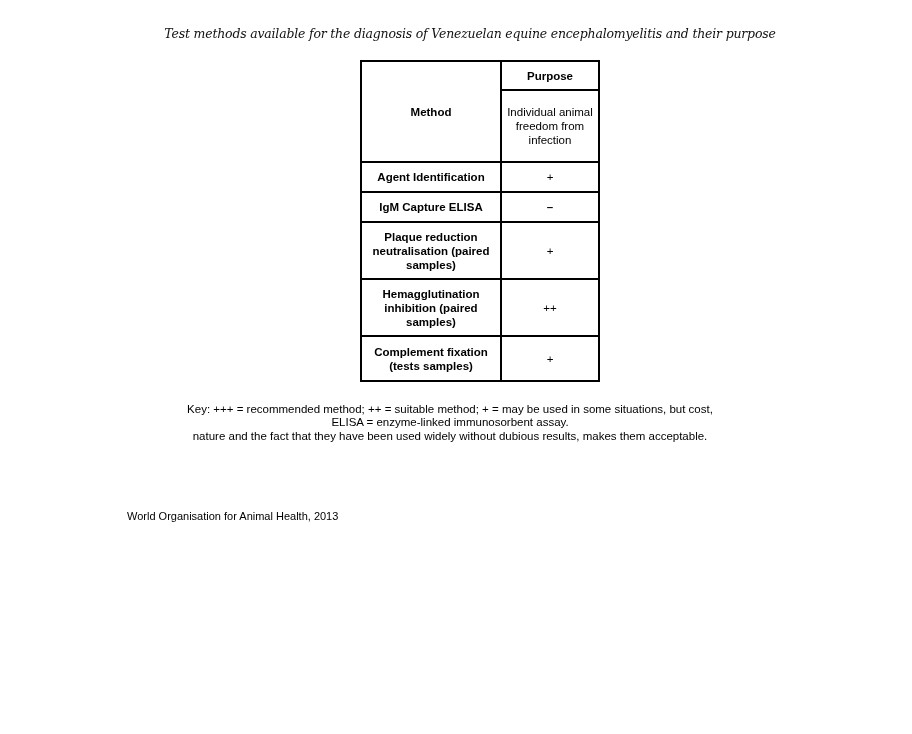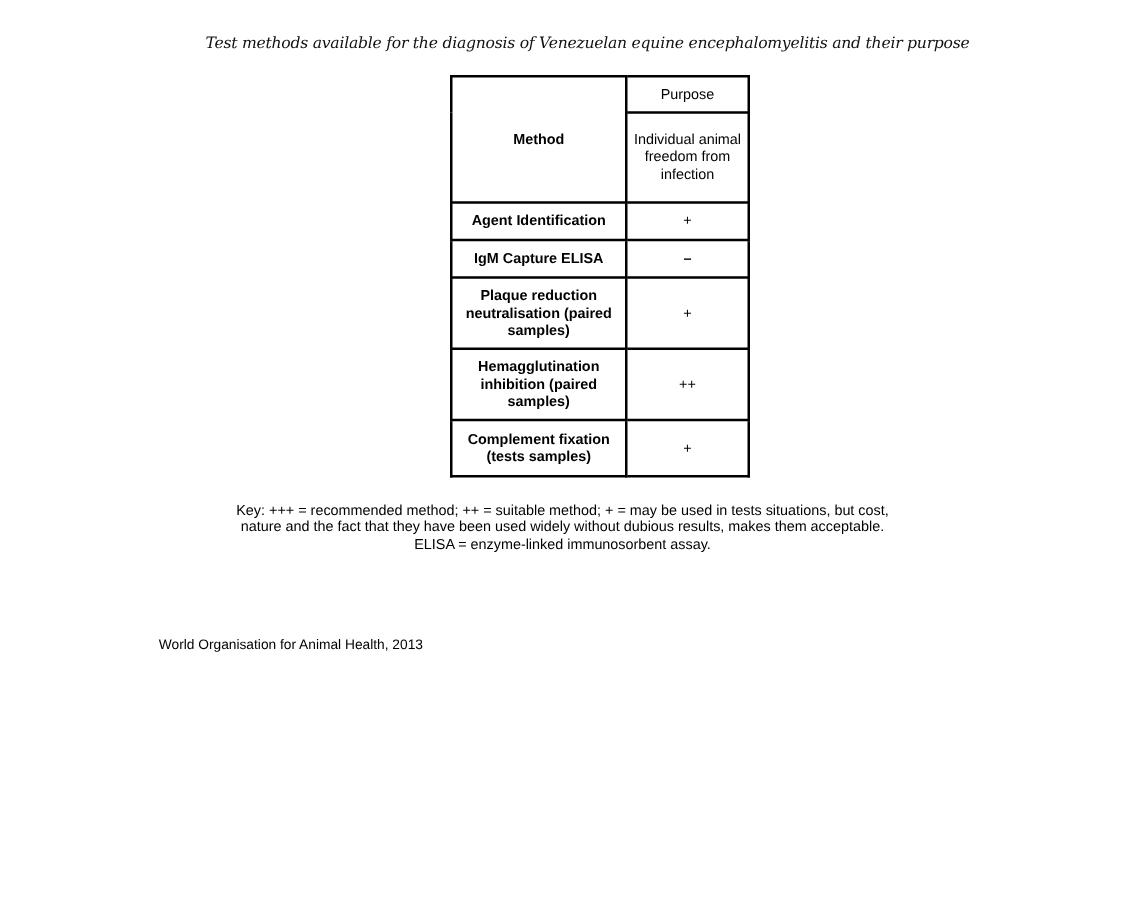--- a/index.html
+++ b/index.html
@@ -11,21 +11,21 @@
     }
     table.methods {
       position: absolute; left: 360px; top: 60px;
       border-collapse: collapse; width: 240px;
       font-family: "Liberation Sans", sans-serif; font-size: 11.5px;
     }
     table.methods td, table.methods th {
       border: 2px solid #000; text-align: center; vertical-align: middle; padding: 0 4px;
     }
     th.method-head { width: 130px; font-weight: bold; }
-    th.purpose-head { height: 27px; font-weight: normal; }
+    th.purpose-head { height: 27px; font-weight: bold; }
     td.purpose-sub { height: 70px; font-weight: normal; line-height: 14px; border-radius: 27px; }
     td.m { font-weight: bold; line-height: 14px; }
     td.v { font-weight: normal; }
     .r-agent td { height: 28px; }
     .r-igm td { height: 28px; }
     .r-plaque td { height: 55px; }
     .r-hemag td { height: 55px; }
     .r-comp td { height: 43px; }
     .key {
       position: absolute; left: 140px; top: 403px; width: 620px; text-align: center;
@@ -67,18 +67,18 @@
     <td class="v">++</td>
   </tr>
   <tr class="r-comp">
     <td class="m">Complement fixation (tests samples)</td>
     <td class="v">+</td>
   </tr>
 </tbody>
   </table>
 
 <div class="key">
-  <div>Key: +++ = recommended method; ++ = suitable method; + = may be used in tests situations, but cost,</div>
+  <div>Key: +++ = recommended method; ++ = suitable method; + = may be used in some situations, but cost,</div>
+  <div>ELISA = enzyme-linked immunosorbent assay.</div>
   <div>nature and the fact that they have been used widely without dubious results, makes them acceptable.</div>
-  <div>ELISA = enzyme-linked immunosorbent assay.</div>
 </div>
 
 <div class="footer">World Organisation for Animal Health, 2013</div>
 
 </body></html>

